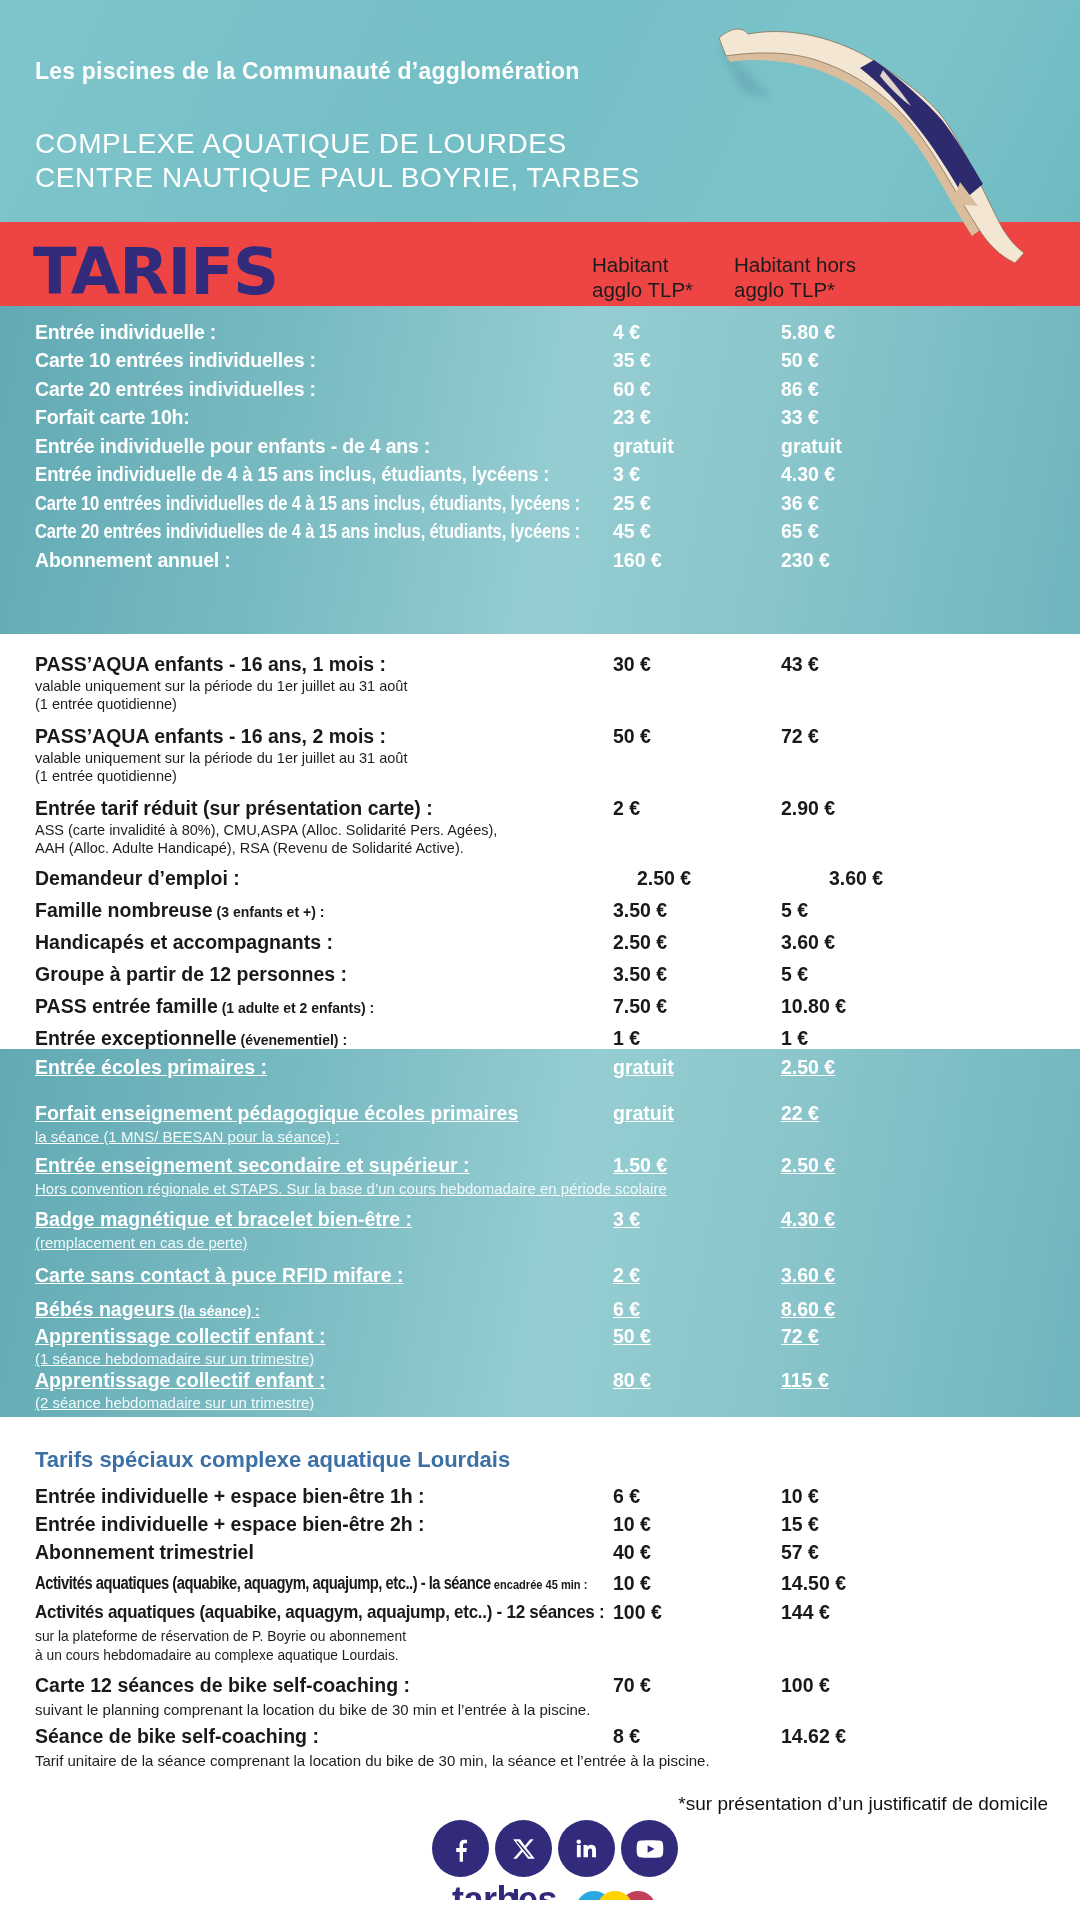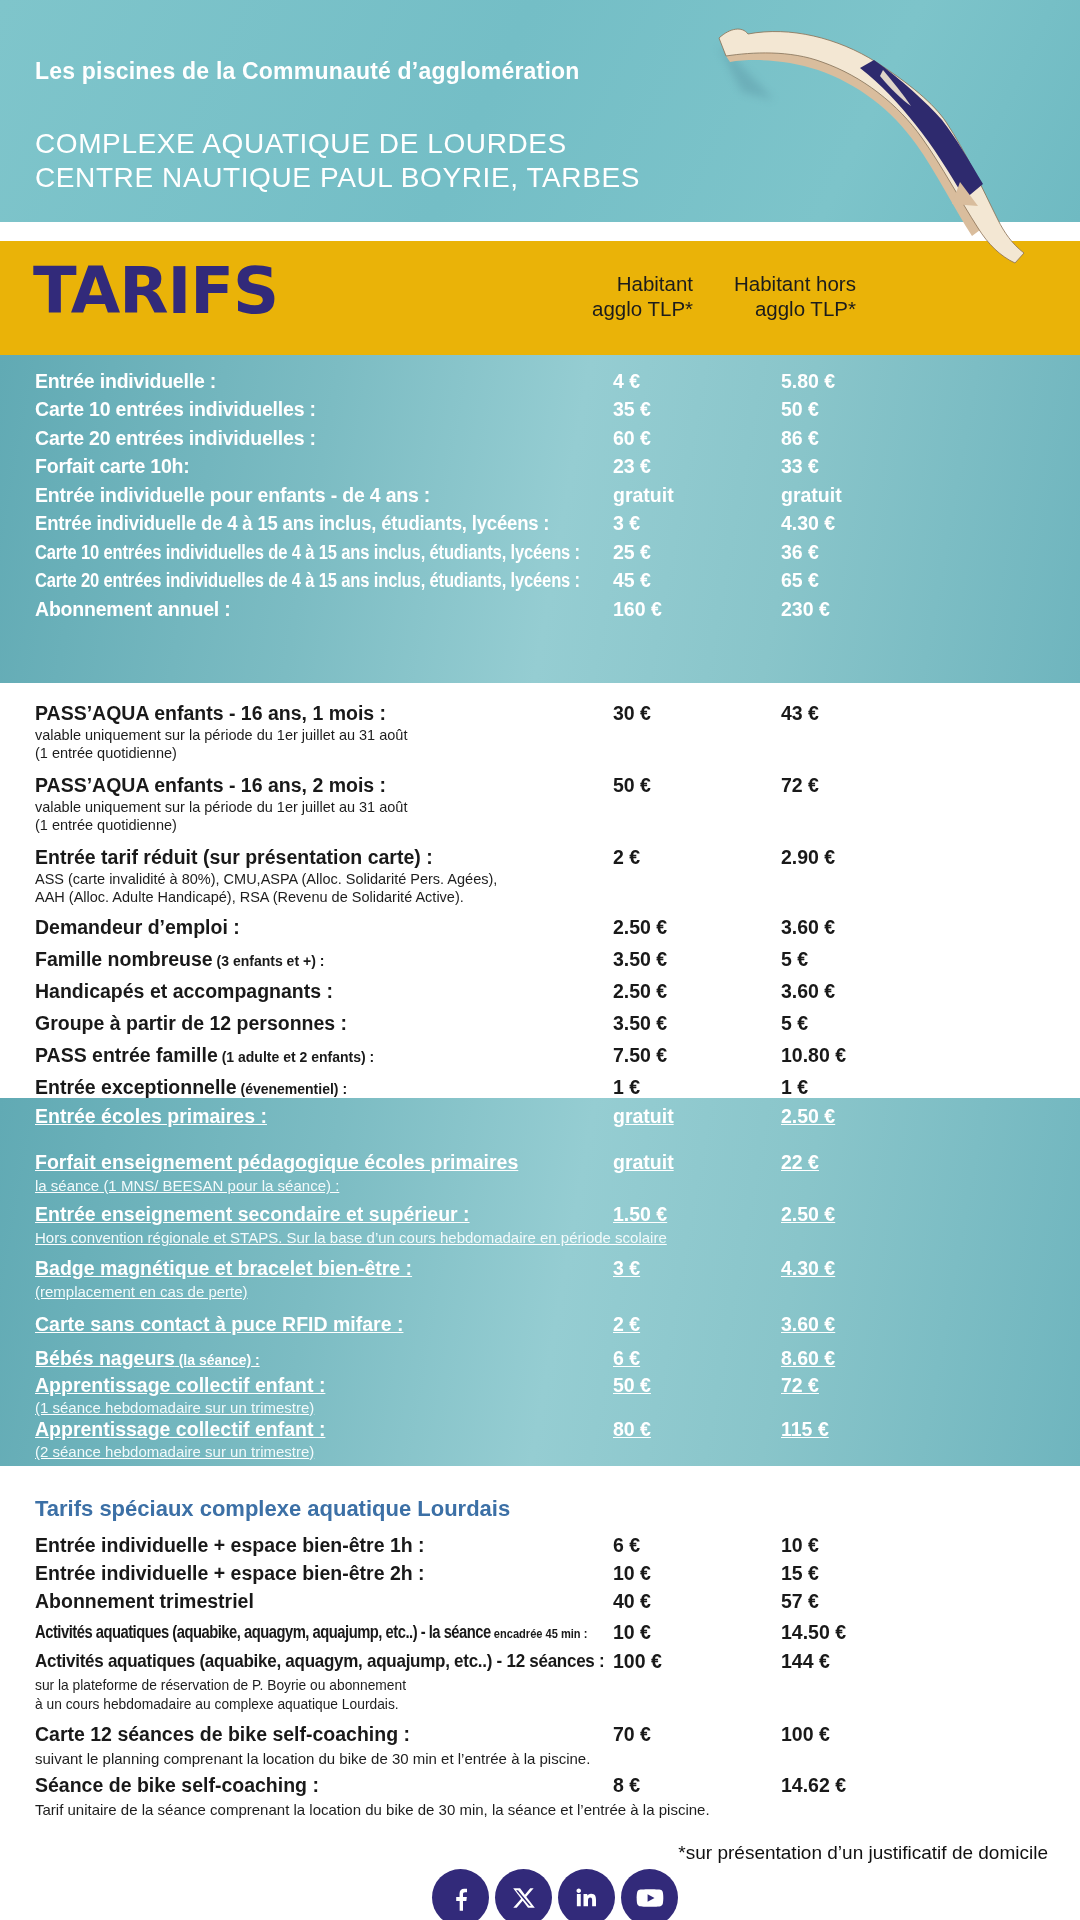--- a/index.html
+++ b/index.html
@@ -14,27 +14,27 @@
     position:relative;height:222px;
     background:linear-gradient(115deg,#7fc5cb 0%,#74bec6 45%,#7dc4ca 78%,#6fbac2 100%);
   }
   .band-header .hl{position:absolute;left:35px;color:#ffffff;white-space:nowrap;}
   .hl.b1{top:58px;font-size:23px;font-weight:700;letter-spacing:.2px;}
   .hl.b2{top:88px;font-size:23px;font-weight:700;letter-spacing:.2px;}
   .hl.l1{top:128px;font-size:28px;font-weight:400;letter-spacing:.6px;}
   .hl.l2{top:162px;font-size:28px;font-weight:400;letter-spacing:.6px;}
   .diver{position:absolute;top:0;right:0;width:490px;height:265px;z-index:9;pointer-events:none;}
   
-  .band-title{position:relative;height:114px;background:#eab308;margin-top:19px;}
+  .band-title{position:relative;height:84px;background:#ef4444;}
   .tarifs{
     position:absolute;left:33px;top:18px;
     font-family:"DejaVu Sans","Liberation Sans",sans-serif;
     font-size:64px;font-weight:700;letter-spacing:-1px;color:#322a7a;line-height:64px;
   }
-  .colhead{position:absolute;top:30px;font-size:20.5px;line-height:25px;color:#1c1c1c;white-space:pre-line;text-align:right;}
+  .colhead{position:absolute;top:30px;font-size:20.5px;line-height:25px;color:#1c1c1c;white-space:pre-line;}
   .colhead.c1{left:592px;}
   .colhead.c2{left:734px;}
   
   .sec{position:relative;overflow:hidden;}
   .sec.teal{
     background:linear-gradient(100deg,#61aab4 0%,#7cbcc3 30%,#95cdd2 52%,#89c5ca 72%,#6fb5be 100%);
     color:#ffffff;
   }
   .sec.white{background:#ffffff;color:#191919;}
   .s0{height:328px;padding-top:12px;box-sizing:border-box;}
@@ -59,21 +59,21 @@
   .row.tightB .lab{transform:scaleX(.95);transform-origin:left center;}
   .row.tightC .lab{transform:scaleX(.82);transform-origin:left center;}
   .row.tightD .lab{transform:scaleX(.92);transform-origin:left center;}
   
   [data-section="1"] .row .lab,[data-section="1"] .row .p{line-height:24px;}
   [data-section="1"] .row.plain{line-height:30px;}
   [data-section="1"] .row.plain .lab,[data-section="1"] .row.plain .p{line-height:30px;}
   [data-section="1"] .row:nth-child(1){margin-top:18px;}
   [data-section="1"] .row:nth-child(2){margin-top:11px;}
   [data-section="1"] .row:nth-child(3){margin-top:11px;}
-  [data-section="1"] .row:nth-child(4){margin-top:6px;}
+  [data-section="1"] .row:nth-child(4){margin-top:6px;gap:24px;}
   [data-section="1"] .sub{line-height:17.5px;font-size:14.5px;}
   
   [data-section="2"] .row .lab,[data-section="2"] .row .p{line-height:24px;}
   [data-section="2"] .row.plain .lab,[data-section="2"] .row.plain .p{line-height:32px;}
   [data-section="2"] .row:nth-child(2){margin-top:16px;}
   [data-section="2"] .row:nth-child(3){margin-top:6px;}
   [data-section="2"] .row:nth-child(4){margin-top:8px;}
   [data-section="2"] .row:nth-child(5){margin-top:6px;}
   [data-section="2"] .row:nth-child(6){margin-top:2px;}
   [data-section="2"] .row:nth-child(6) .lab,[data-section="2"] .row:nth-child(6) .p{line-height:28px;}

